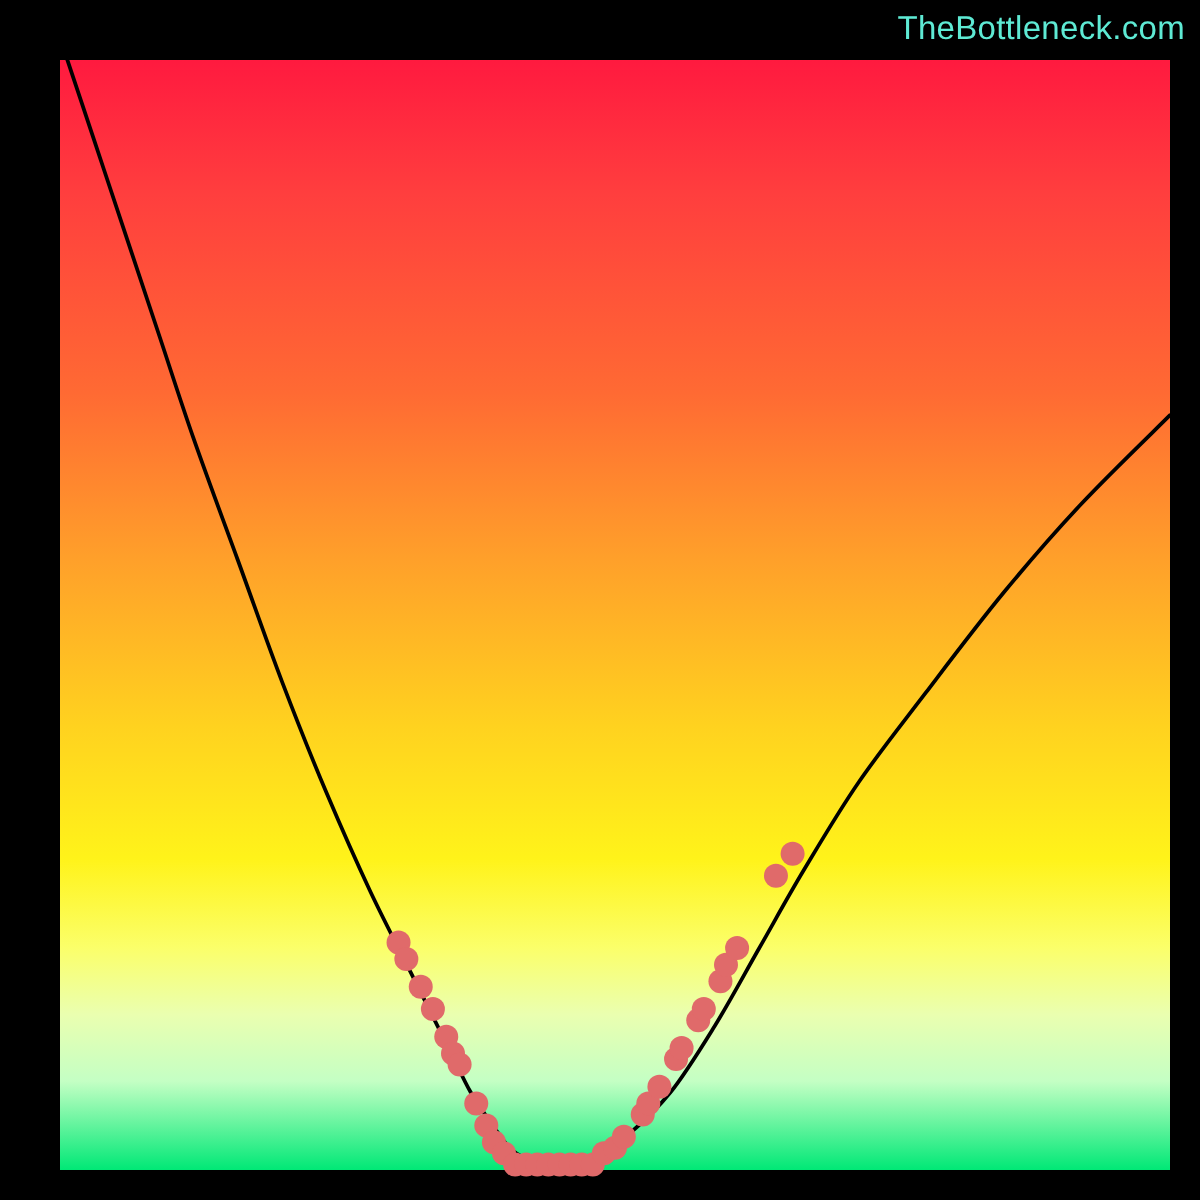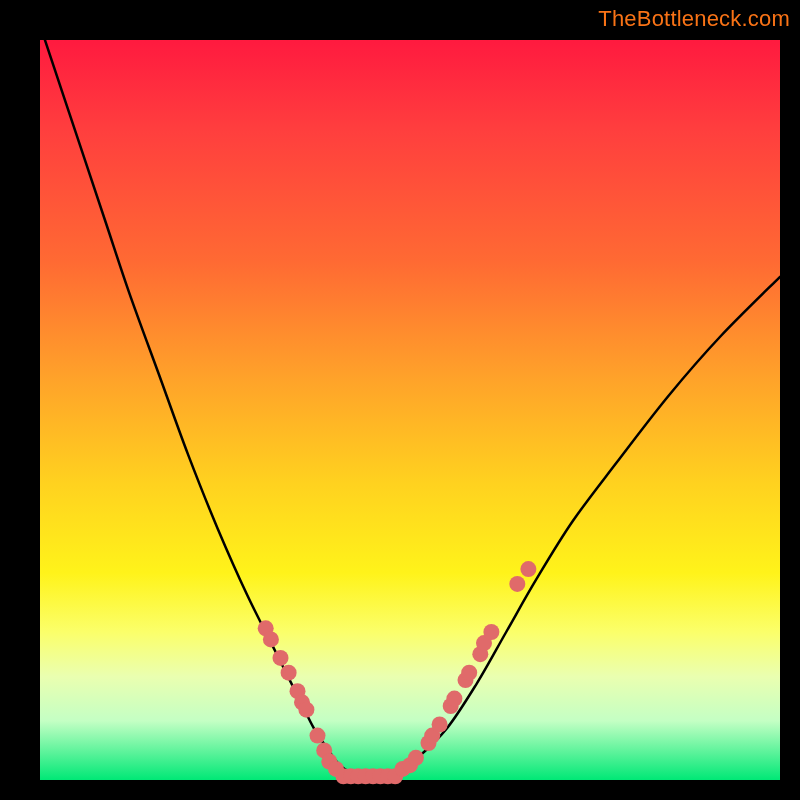--- a/index.html
+++ b/index.html
@@ -44,21 +44,21 @@
     width: 740px;
     height: 740px;
     overflow: visible;
   }
   .watermark {
     position: absolute;
     top: 6px;
     right: 10px;
     font-family: Arial, Helvetica, sans-serif;
     font-size: 22px;
-    color: #f97316;
+    color: #5eead4;
     font-weight: 500;
     letter-spacing: 0.2px;
     margin-left: 10px;
   }
 </style>
 </head>
 <body>
 
 <div class="frame">
   <div class="watermark">TheBottleneck.com</div>

